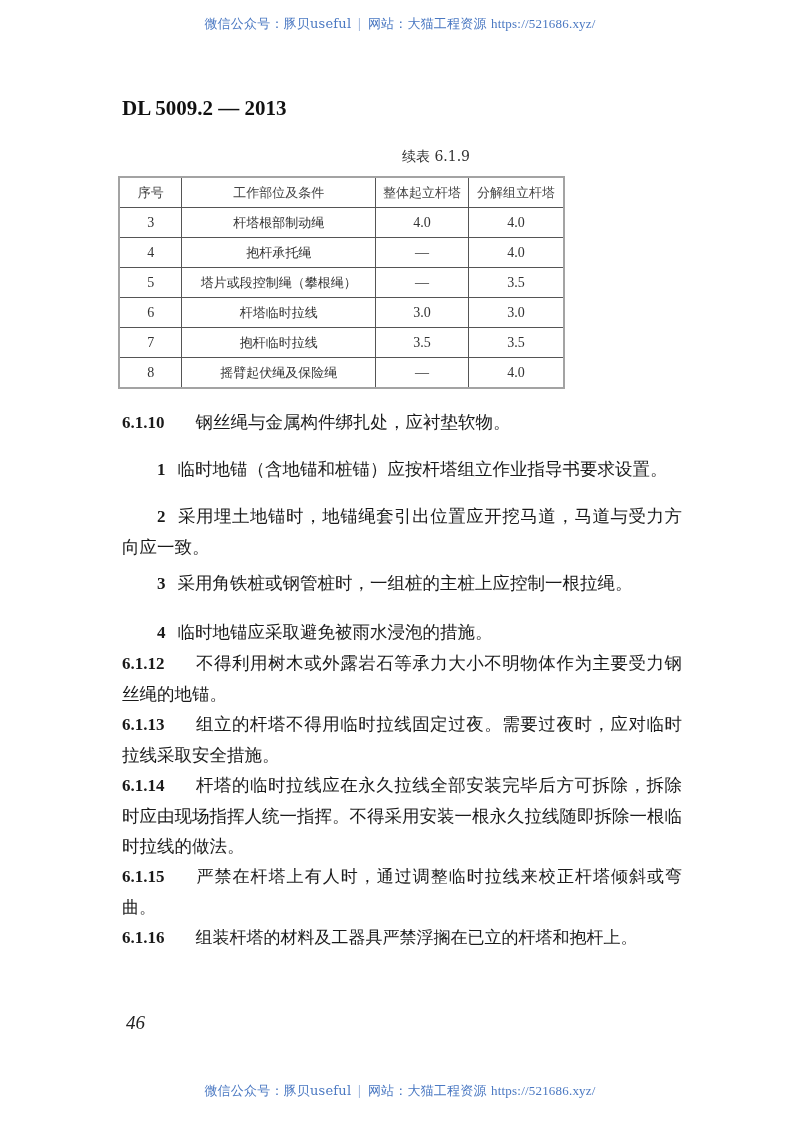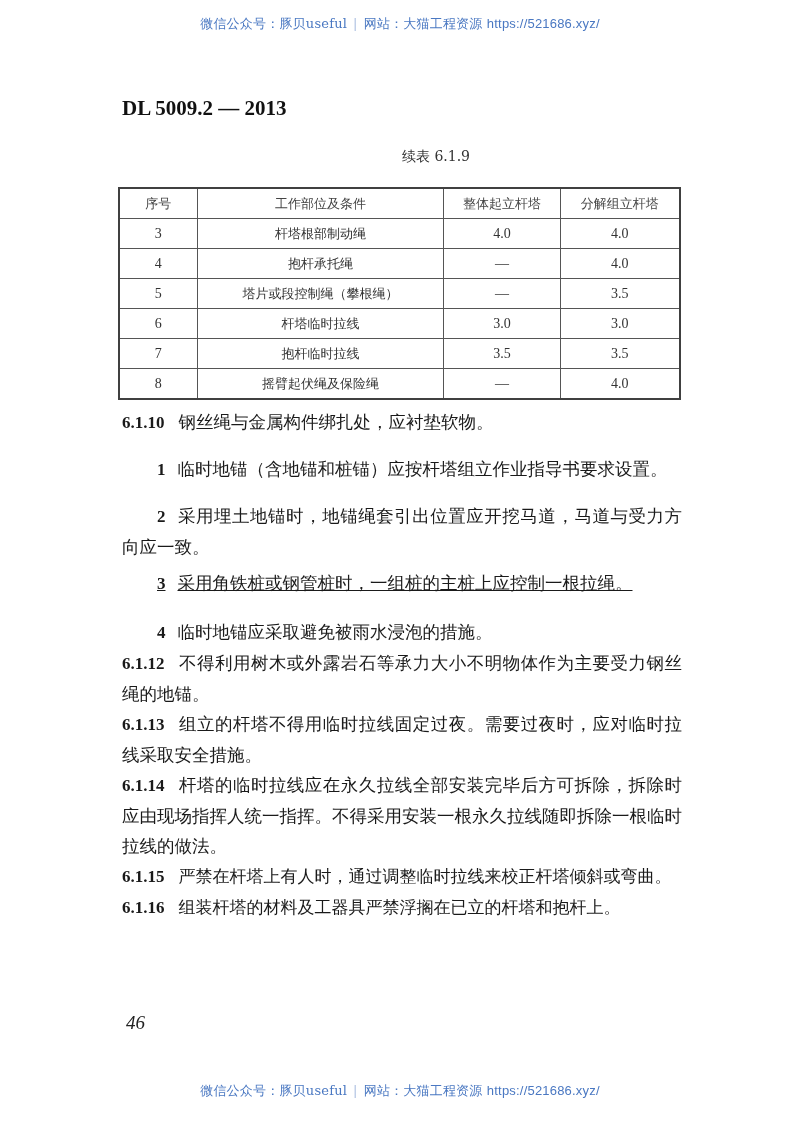--- a/index.html
+++ b/index.html
@@ -10,57 +10,57 @@
       color: #1a1a1a;
     }
     .watermark {
       position: absolute; left: 0; width: 800px; text-align: center;
       font-family: "DejaVu Serif", "Liberation Serif", serif;
       font-size: 13px; color: #4a78c2; letter-spacing: 0.2px;
     }
     .watermark.top { top: 15px; }
     .watermark.bottom { top: 1082px; }
     .watermark .sep { color: #a8bde0; margin: 0 6px; }
-    .watermark .url { font-family: Liberation Sans, sans-serif; font-size: 13px; margin-top: 12px; }
+    .watermark .url { font-family: Liberation Serif, serif; font-size: 13px; margin-top: 12px; }
 
     .doc-code {
       position: absolute; left: 122px; top: 96px;
       font-family: "Liberation Serif", "DejaVu Serif", serif;
       font-weight: bold; font-size: 21px; color: #111;
     }
     .table-caption {
       position: absolute; left: 0; width: 800px; top: 148px; text-align: center;
       font-size: 14px; color: #333;
       padding-left: 72px; box-sizing: border-box;
     }
     table.spec {
-      position: absolute; left: 118px; top: 187px;
-      width: 563px; border-collapse: collapse;
-      border: 2px solid #404040;
+      position: absolute; left: 118px; top: 176px;
+      width: 447px; border-collapse: collapse;
+      border: 2px solid #a3a3a3;
       font-size: 13px; color: #333;
     }
     table.spec td, table.spec th {
       border: 1px solid #555; height: 29px; padding: 0;
       text-align: center; font-weight: normal;
     }
     table.spec th { color: #444; }
     .c1 { width: 77px; }
     .c2 { width: 247px; margin-top: 16px; }
     .c3 { width: 116px; }
     .c4 { width: 119px; }
     .num { font-family: "Liberation Serif", "DejaVu Serif", serif; font-size: 14px; }
 
     .body-text {
       position: absolute; left: 122px; width: 560px;
       font-size: 17.5px; line-height: 30px; color: #1a1a1a;
     }
     .para { margin: 0; text-align: justify; }
     .para .clause {
       font-family: "Liberation Serif", "DejaVu Serif", serif;
-      font-weight: bold; margin-right: 14px; font-size: 17px;
+      font-weight: bold; margin-right: 31px; font-size: 17px;
     }
     .para.item { text-indent: 35px; margin-top: 16px; }
     .para.item .clause { margin-right: 12px; }
     .para.sans { font-family: "DejaVu Sans", "Liberation Sans", sans-serif; font-size: 17px; }
     .page-number {
       position: absolute; left: 126px; top: 1012px;
       font-family: "Liberation Serif", "DejaVu Serif", serif;
       font-style: italic; font-size: 19px; color: #222;
     }
   </style>
@@ -122,21 +122,21 @@
       <td class="num">—</td>
       <td class="num">4.0</td>
     </tr>
   </tbody>
 </table>
 
 <div class="body-text" style="top: 407px;">
   <p class="para"><span class="clause">6.1.10</span><span>钢丝绳与金属构件绑扎处，应衬垫软物。</span></p>
   <p class="para item"><span class="clause">1</span><span>临时地锚（含地锚和桩锚）应按杆塔组立作业指导书要求设置。</span></p>
   <p class="para item" style=""><span class="clause">2</span><span>采用埋土地锚时，地锚绳套引出位置应开挖马道，马道与受力方向应一致。</span></p>
-  <p class="para item" style="margin-top:6px;text-decoration:underline;"><span class="clause">3</span><span>采用角铁桩或钢管桩时，一组桩的主桩上应控制一根拉绳。</span></p>
+  <p class="para item" style="margin-top:6px;"><span class="clause">3</span><span>采用角铁桩或钢管桩时，一组桩的主桩上应控制一根拉绳。</span></p>
   <p class="para item" style="margin-top:18px;"><span class="clause">4</span><span>临时地锚应采取避免被雨水浸泡的措施。</span></p>
   <p class="para"><span class="clause">6.1.12</span><span>不得利用树木或外露岩石等承力大小不明物体作为主要受力钢丝绳的地锚。</span></p>
   <p class="para"><span class="clause">6.1.13</span><span>组立的杆塔不得用临时拉线固定过夜。需要过夜时，应对临时拉线采取安全措施。</span></p>
   <p class="para"><span class="clause">6.1.14</span><span>杆塔的临时拉线应在永久拉线全部安装完毕后方可拆除，拆除时应由现场指挥人统一指挥。不得采用安装一根永久拉线随即拆除一根临时拉线的做法。</span></p>
   <p class="para sans"><span class="clause">6.1.15</span><span>严禁在杆塔上有人时，通过调整临时拉线来校正杆塔倾斜或弯曲。</span></p>
   <p class="para sans"><span class="clause">6.1.16</span><span>组装杆塔的材料及工器具严禁浮搁在已立的杆塔和抱杆上。</span></p>
 </div>
 
 <div class="page-number">46</div>
 

